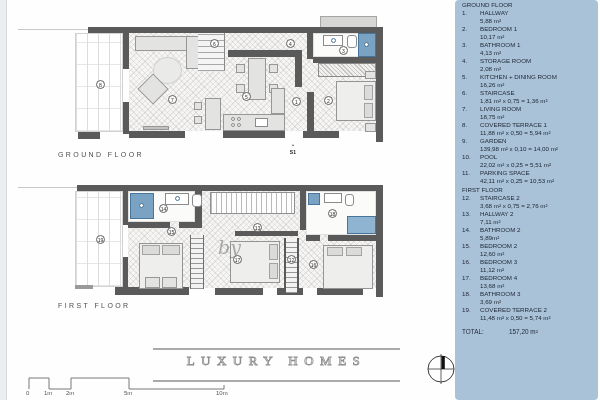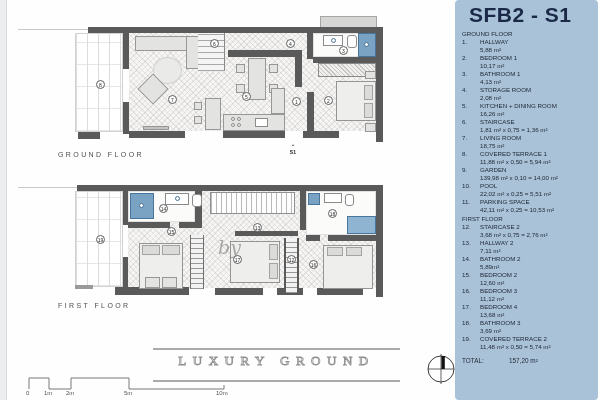--- a/index.html
+++ b/index.html
@@ -197,41 +197,40 @@
     <div class="circ" style="left:112px;top:44px;">15</div>
     <div class="circ" style="left:254px;top:77px;">16</div>
     <div class="circ" style="left:178px;top:72px;">17</div>
     <div class="circ" style="left:273px;top:26px;">18</div>
     <div class="circ" style="left:41px;top:52px;">19</div>
   </div>
   <div class="plan-label" style="left:58px;top:302px;">FIRST FLOOR</div>
 
   <div class="wm-by">by</div>
   <div class="wm-line" style="top:348px;"></div>
-  <div class="wm-tag">LUXURY GROUND</div>
+  <div class="wm-tag">LUXURY HOMES</div>
   <div class="wm-line" style="top:380px;height:1.5px;"></div>
 
   <svg class="abs" style="left:25px;top:372px;" width="210" height="20">
     <path d="M4,17 V6 H24 V17 H46 V6 H104 V17 H199 V13" fill="none" stroke="#787878" stroke-width="1"></path>
   </svg>
   <span class="scale-label" style="left:26px;top:390px;">0</span>
   <span class="scale-label" style="left:44px;top:390px;">1m</span>
   <span class="scale-label" style="left:66px;top:390px;">2m</span>
   <span class="scale-label" style="left:124px;top:390px;">5m</span>
   <span class="scale-label" style="left:216px;top:390px;">10m</span>
 
   <svg class="abs" style="left:427px;top:353px;" width="30" height="33">
     <circle cx="14" cy="16" r="13" fill="none" stroke="#3c3c3c" stroke-width="1"></circle>
     <line x1="1" y1="16" x2="27" y2="16" stroke="#3c3c3c" stroke-width="0.8"></line>
     <line x1="14" y1="1" x2="14" y2="31" stroke="#3c3c3c" stroke-width="0.8"></line>
     <rect x="14.4" y="3" width="3.4" height="13" fill="#111"></rect>
   </svg>
 
   <aside class="sidebar">
-    <div class="sb-title">SFB2 - S1</div>
     <div class="sb-list">
       <div class="sec-h">GROUND FLOOR</div>
 
       <div class="it">
           <span class="n">1.</span>
           <span class="nm">HALLWAY</span>
           <span class="ar">5,88 m²</span>
         </div>
       <div class="it">
           <span class="n">2.</span>

